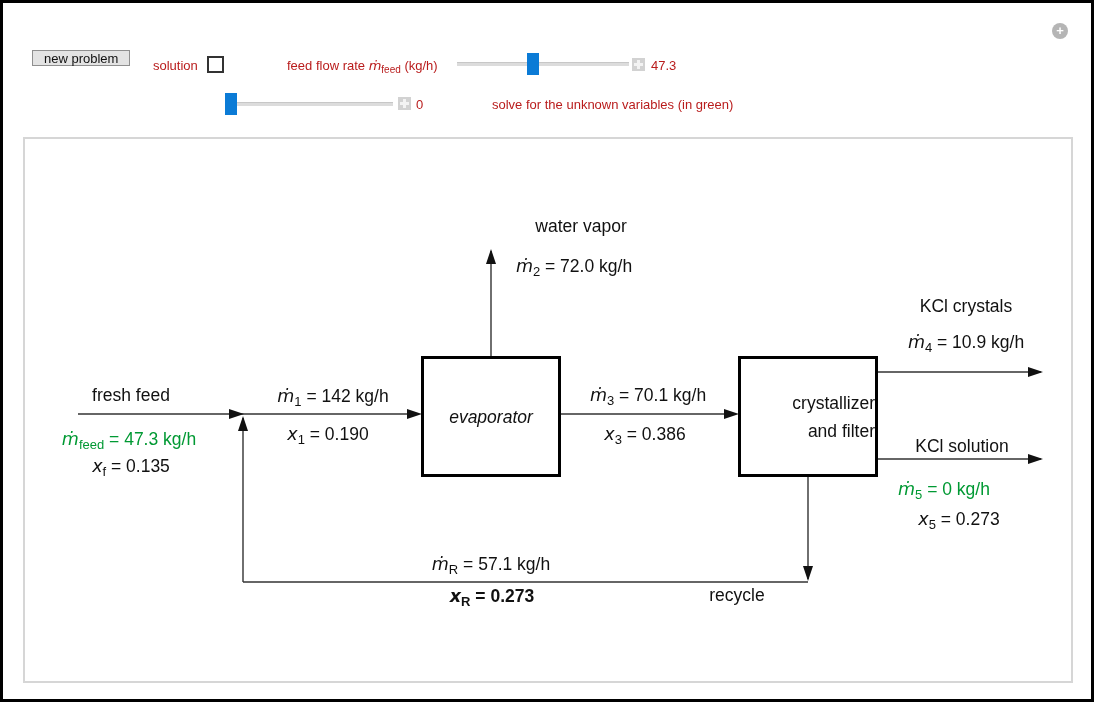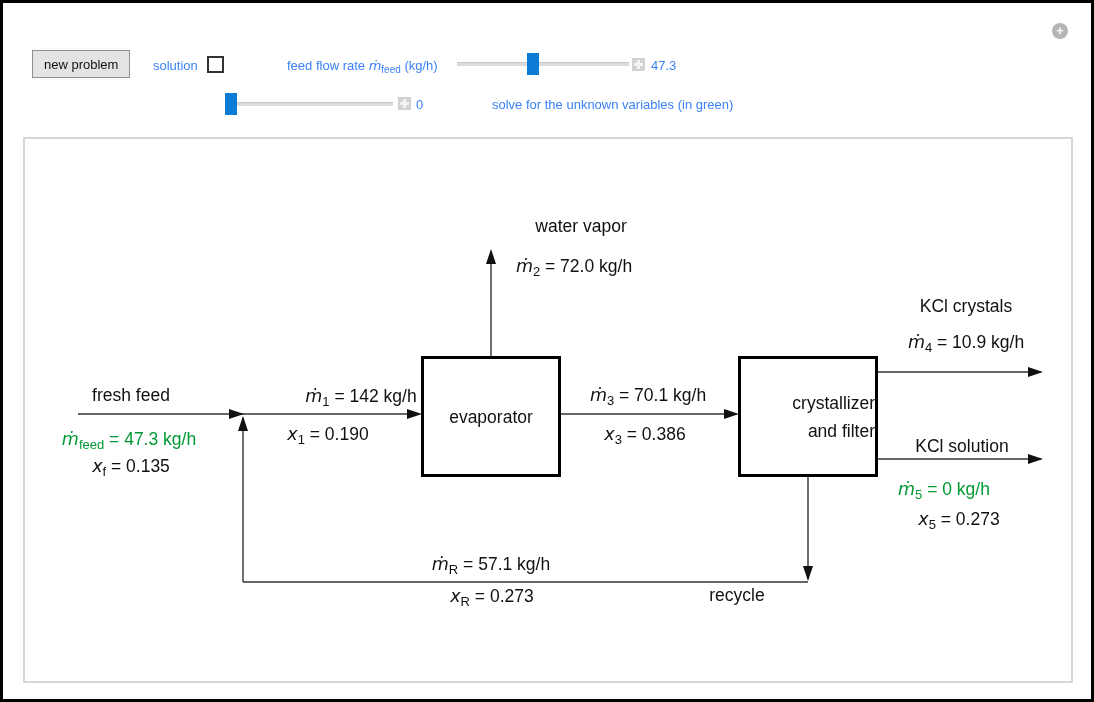--- a/index.html
+++ b/index.html
@@ -12,23 +12,23 @@
     position:relative;width:1094px;height:702px;background:#fff;
     border:3px solid #000;overflow:hidden;
   }
   
   .corner-icon{
     position:absolute;left:1049px;top:20px;width:16px;height:16px;border-radius:50%;
     background:#b5b5b5;color:#fff;font-weight:bold;font-size:13px;line-height:15px;
     text-align:center;cursor:pointer;
   }
   
-  .ctl{position:absolute;font-size:13px;color:#3b82f6;white-space:nowrap;}
+  .ctl{position:absolute;font-size:13px;color:#b91c1c;white-space:nowrap;}
   .btn{
-    background:#e3e3e3;border:1px solid #8f8f8f;height:28px;padding:0 11px;
+    background:#e3e3e3;border:1px solid #8f8f8f;height:16px;padding:0 11px;
     font-size:13px;color:#111;font-family:"Liberation Sans",sans-serif;cursor:pointer;
   }
   .checkbox{
     position:absolute;width:17px;height:17px;border:2px solid #333;background:#fff;
     -webkit-appearance:none;appearance:none;cursor:pointer;
   }
   .slider{position:absolute;height:22px;cursor:pointer;}
   .slider .track{
     position:absolute;left:0;right:0;top:9px;height:4px;background:#dcdcdc;
     border-top:1px solid #c7c7c7;
@@ -113,46 +113,46 @@
         <polygon points="397,275 382,270 382,280"></polygon>
         <polygon points="466,110 461,125 471,125"></polygon>
         <polygon points="714,275 699,270 699,280"></polygon>
         <polygon points="1018,233 1003,228 1003,238"></polygon>
         <polygon points="1018,320 1003,315 1003,325"></polygon>
         <polygon points="783,442 778,427 788,427"></polygon>
         <polygon points="218,277 213,292 223,292"></polygon>
       </g>
     </svg>
 
-    <div class="unit-box" style="left:396px;top:217px;">
+    <div class="unit-box" style="left:396px;top:217px;font-style:italic;">
       <span>evaporator</span>
     </div>
     <div class="unit-box" style="left:713px;top:217px;align-items:flex-end;">
       <span>crystallizer</span>
       <span>and filter</span>
     </div>
 
     <div class="lbl" style="left:106px;top:256px;">fresh feed</div>
     <div class="lbl green" style="left:104px;top:301px;"><span class="mvar">ṁ</span><span class="msub">feed</span><span> = 47.3 kg/h</span></div>
     <div class="lbl" style="left:106px;top:328px;"><span class="mvar">x</span><span class="msub">f</span><span> = 0.135</span></div>
 
-    <div class="lbl" style="left:308px;top:258px;margin-left:28px;"><span class="mvar">ṁ</span><span class="msub">1</span><span> = 142 kg/h</span></div>
+    <div class="lbl" style="left:308px;top:258px;"><span class="mvar">ṁ</span><span class="msub">1</span><span> = 142 kg/h</span></div>
     <div class="lbl" style="left:303px;top:296px;"><span class="mvar">x</span><span class="msub">1</span><span> = 0.190</span></div>
 
     <div class="lbl" style="left:556px;top:87px;">water vapor</div>
     <div class="lbl" style="left:549px;top:128px;"><span class="mvar">ṁ</span><span class="msub">2</span><span> = 72.0 kg/h</span></div>
 
     <div class="lbl" style="left:623px;top:257px;"><span class="mvar">ṁ</span><span class="msub">3</span><span> = 70.1 kg/h</span></div>
     <div class="lbl" style="left:620px;top:296px;"><span class="mvar">x</span><span class="msub">3</span><span> = 0.386</span></div>
 
     <div class="lbl" style="left:941px;top:167px;">KCl crystals</div>
     <div class="lbl" style="left:941px;top:204px;"><span class="mvar">ṁ</span><span class="msub">4</span><span> = 10.9 kg/h</span></div>
 
     <div class="lbl" style="left:937px;top:307px;">KCl solution</div>
     <div class="lbl green" style="left:919px;top:351px;"><span class="mvar">ṁ</span><span class="msub">5</span><span> = 0 kg/h</span></div>
     <div class="lbl" style="left:934px;top:381px;"><span class="mvar">x</span><span class="msub">5</span><span> = 0.273</span></div>
 
     <div class="lbl" style="left:466px;top:426px;"><span class="mvar">ṁ</span><span class="msub">R</span><span> = 57.1 kg/h</span></div>
-    <div class="lbl" style="left:467px;top:458px;"><span class="mvar">x</span><span class="msub">R</span><span> = 0.273</span></div>
+    <div class="lbl" style="left:467px;top:458px;font-weight:bold;"><span class="mvar">x</span><span class="msub">R</span><span> = 0.273</span></div>
     <div class="lbl" style="left:712px;top:456px;">recycle</div>
 
   </div>
 </div>
 
 </body></html>

